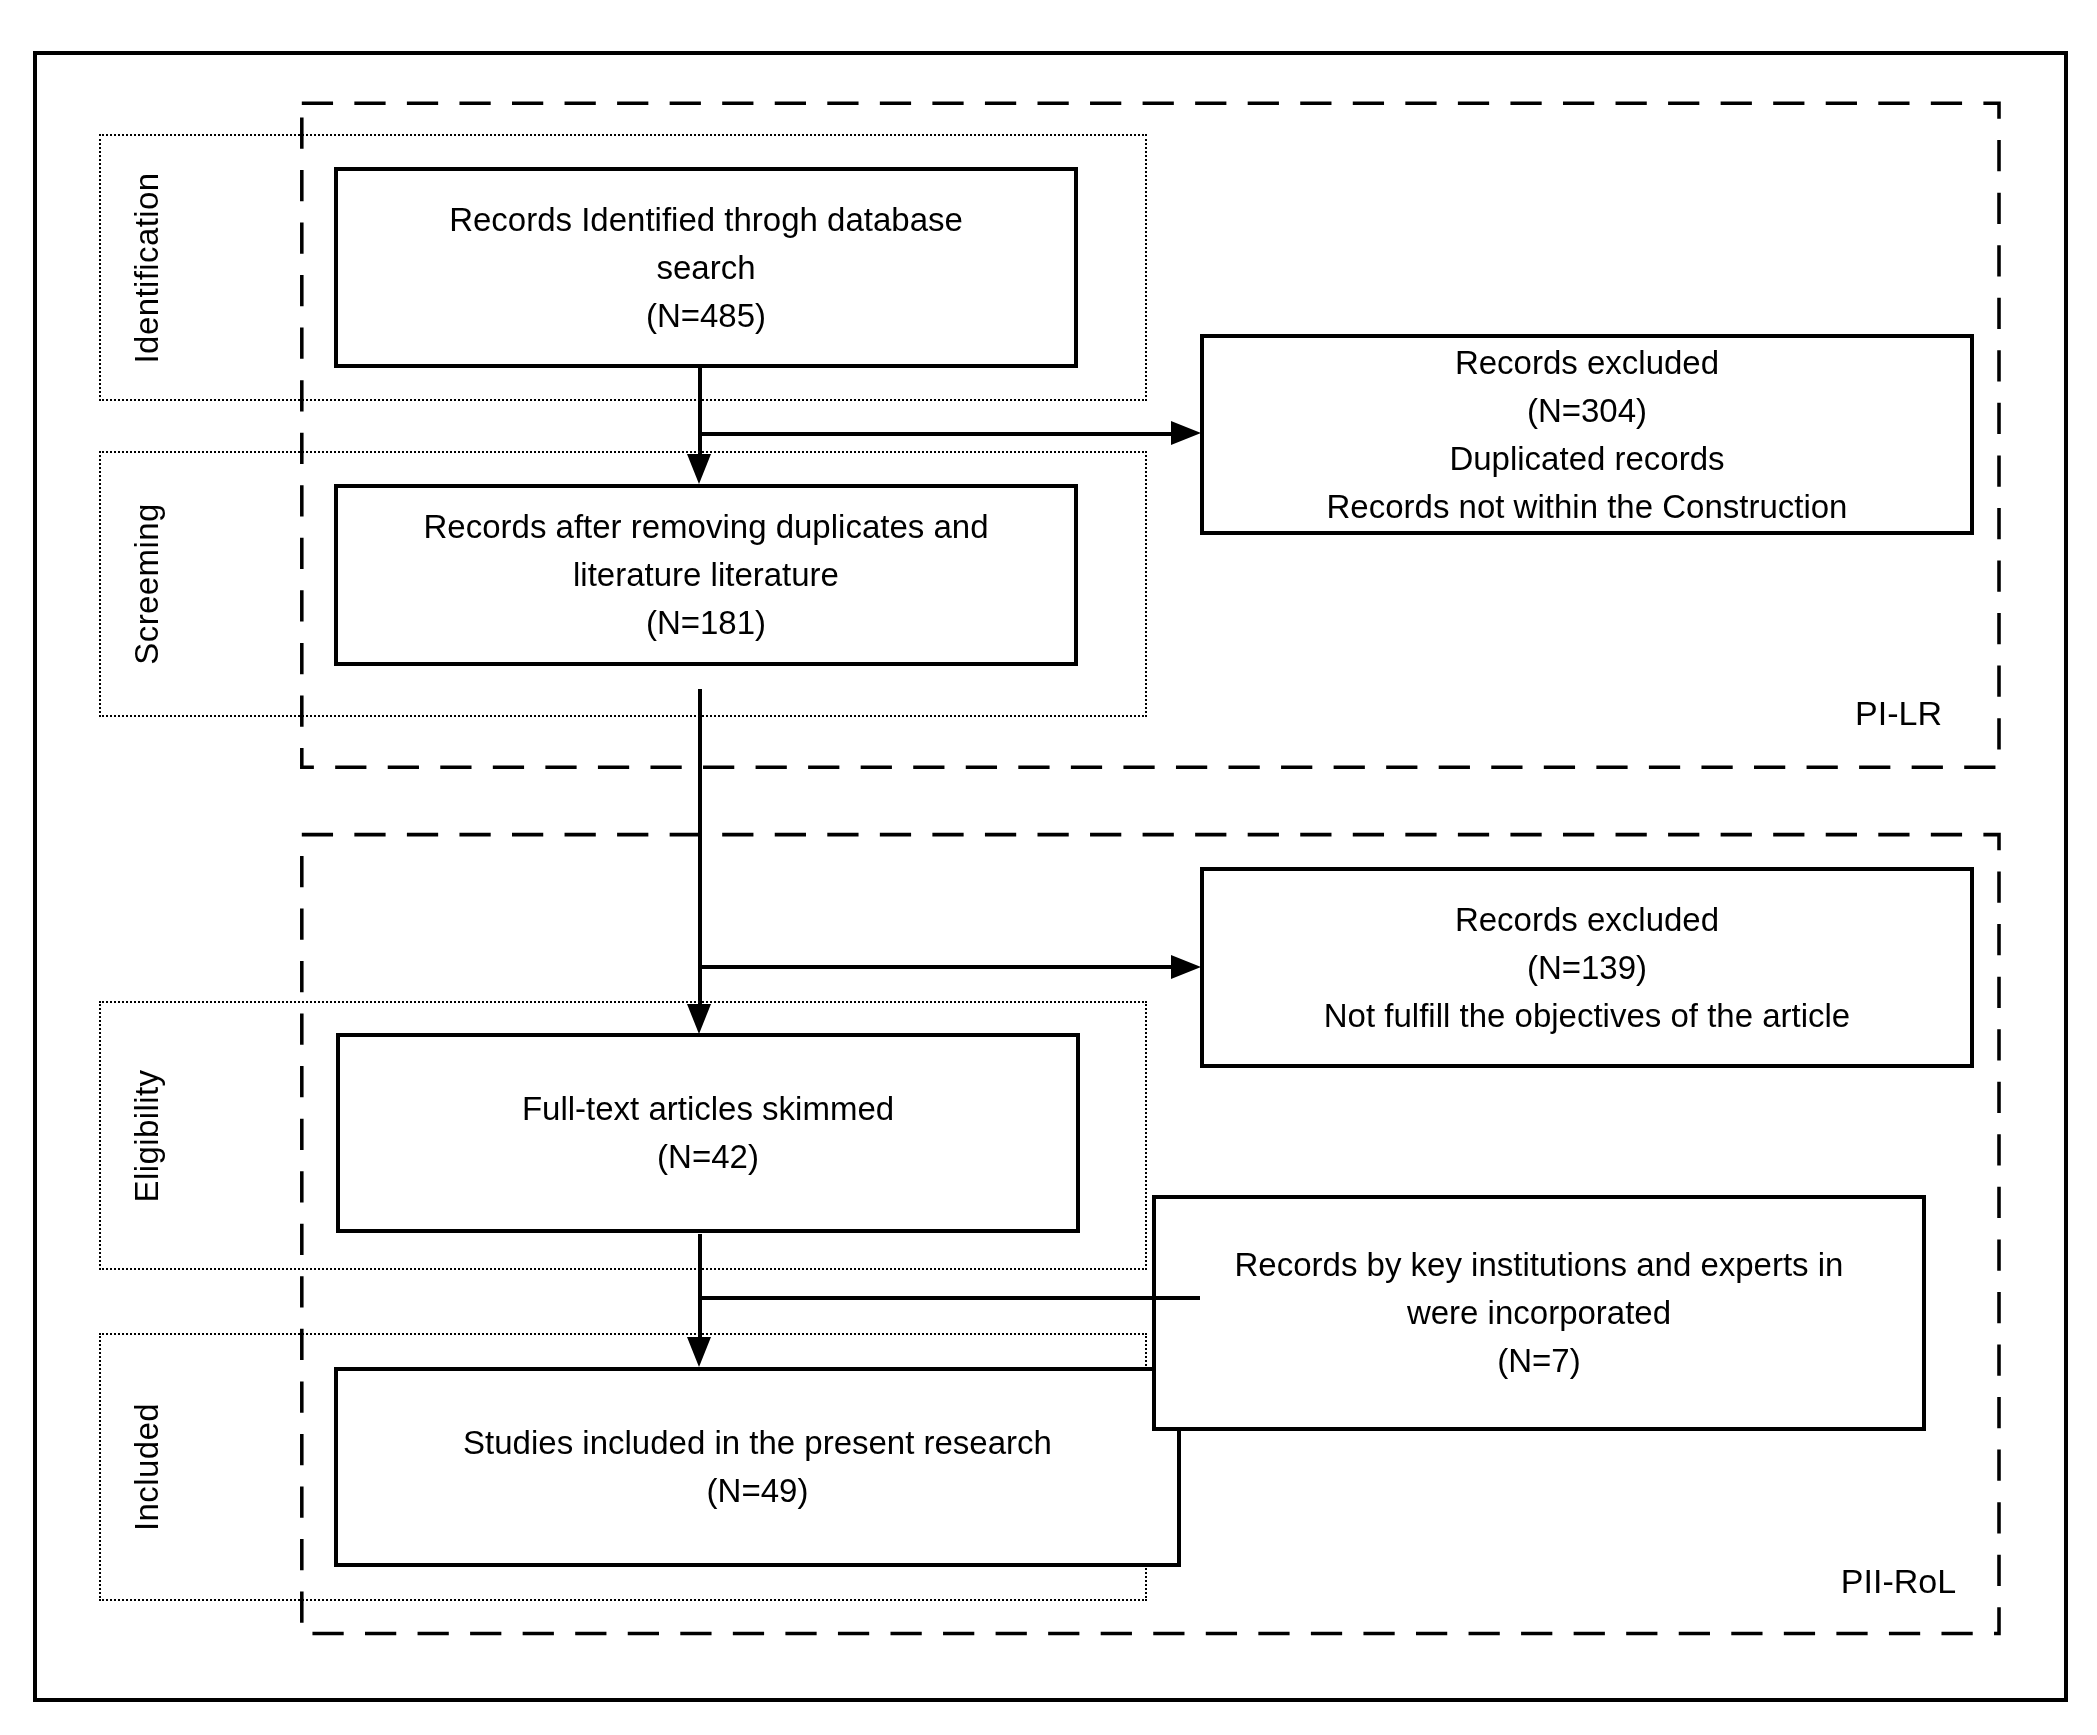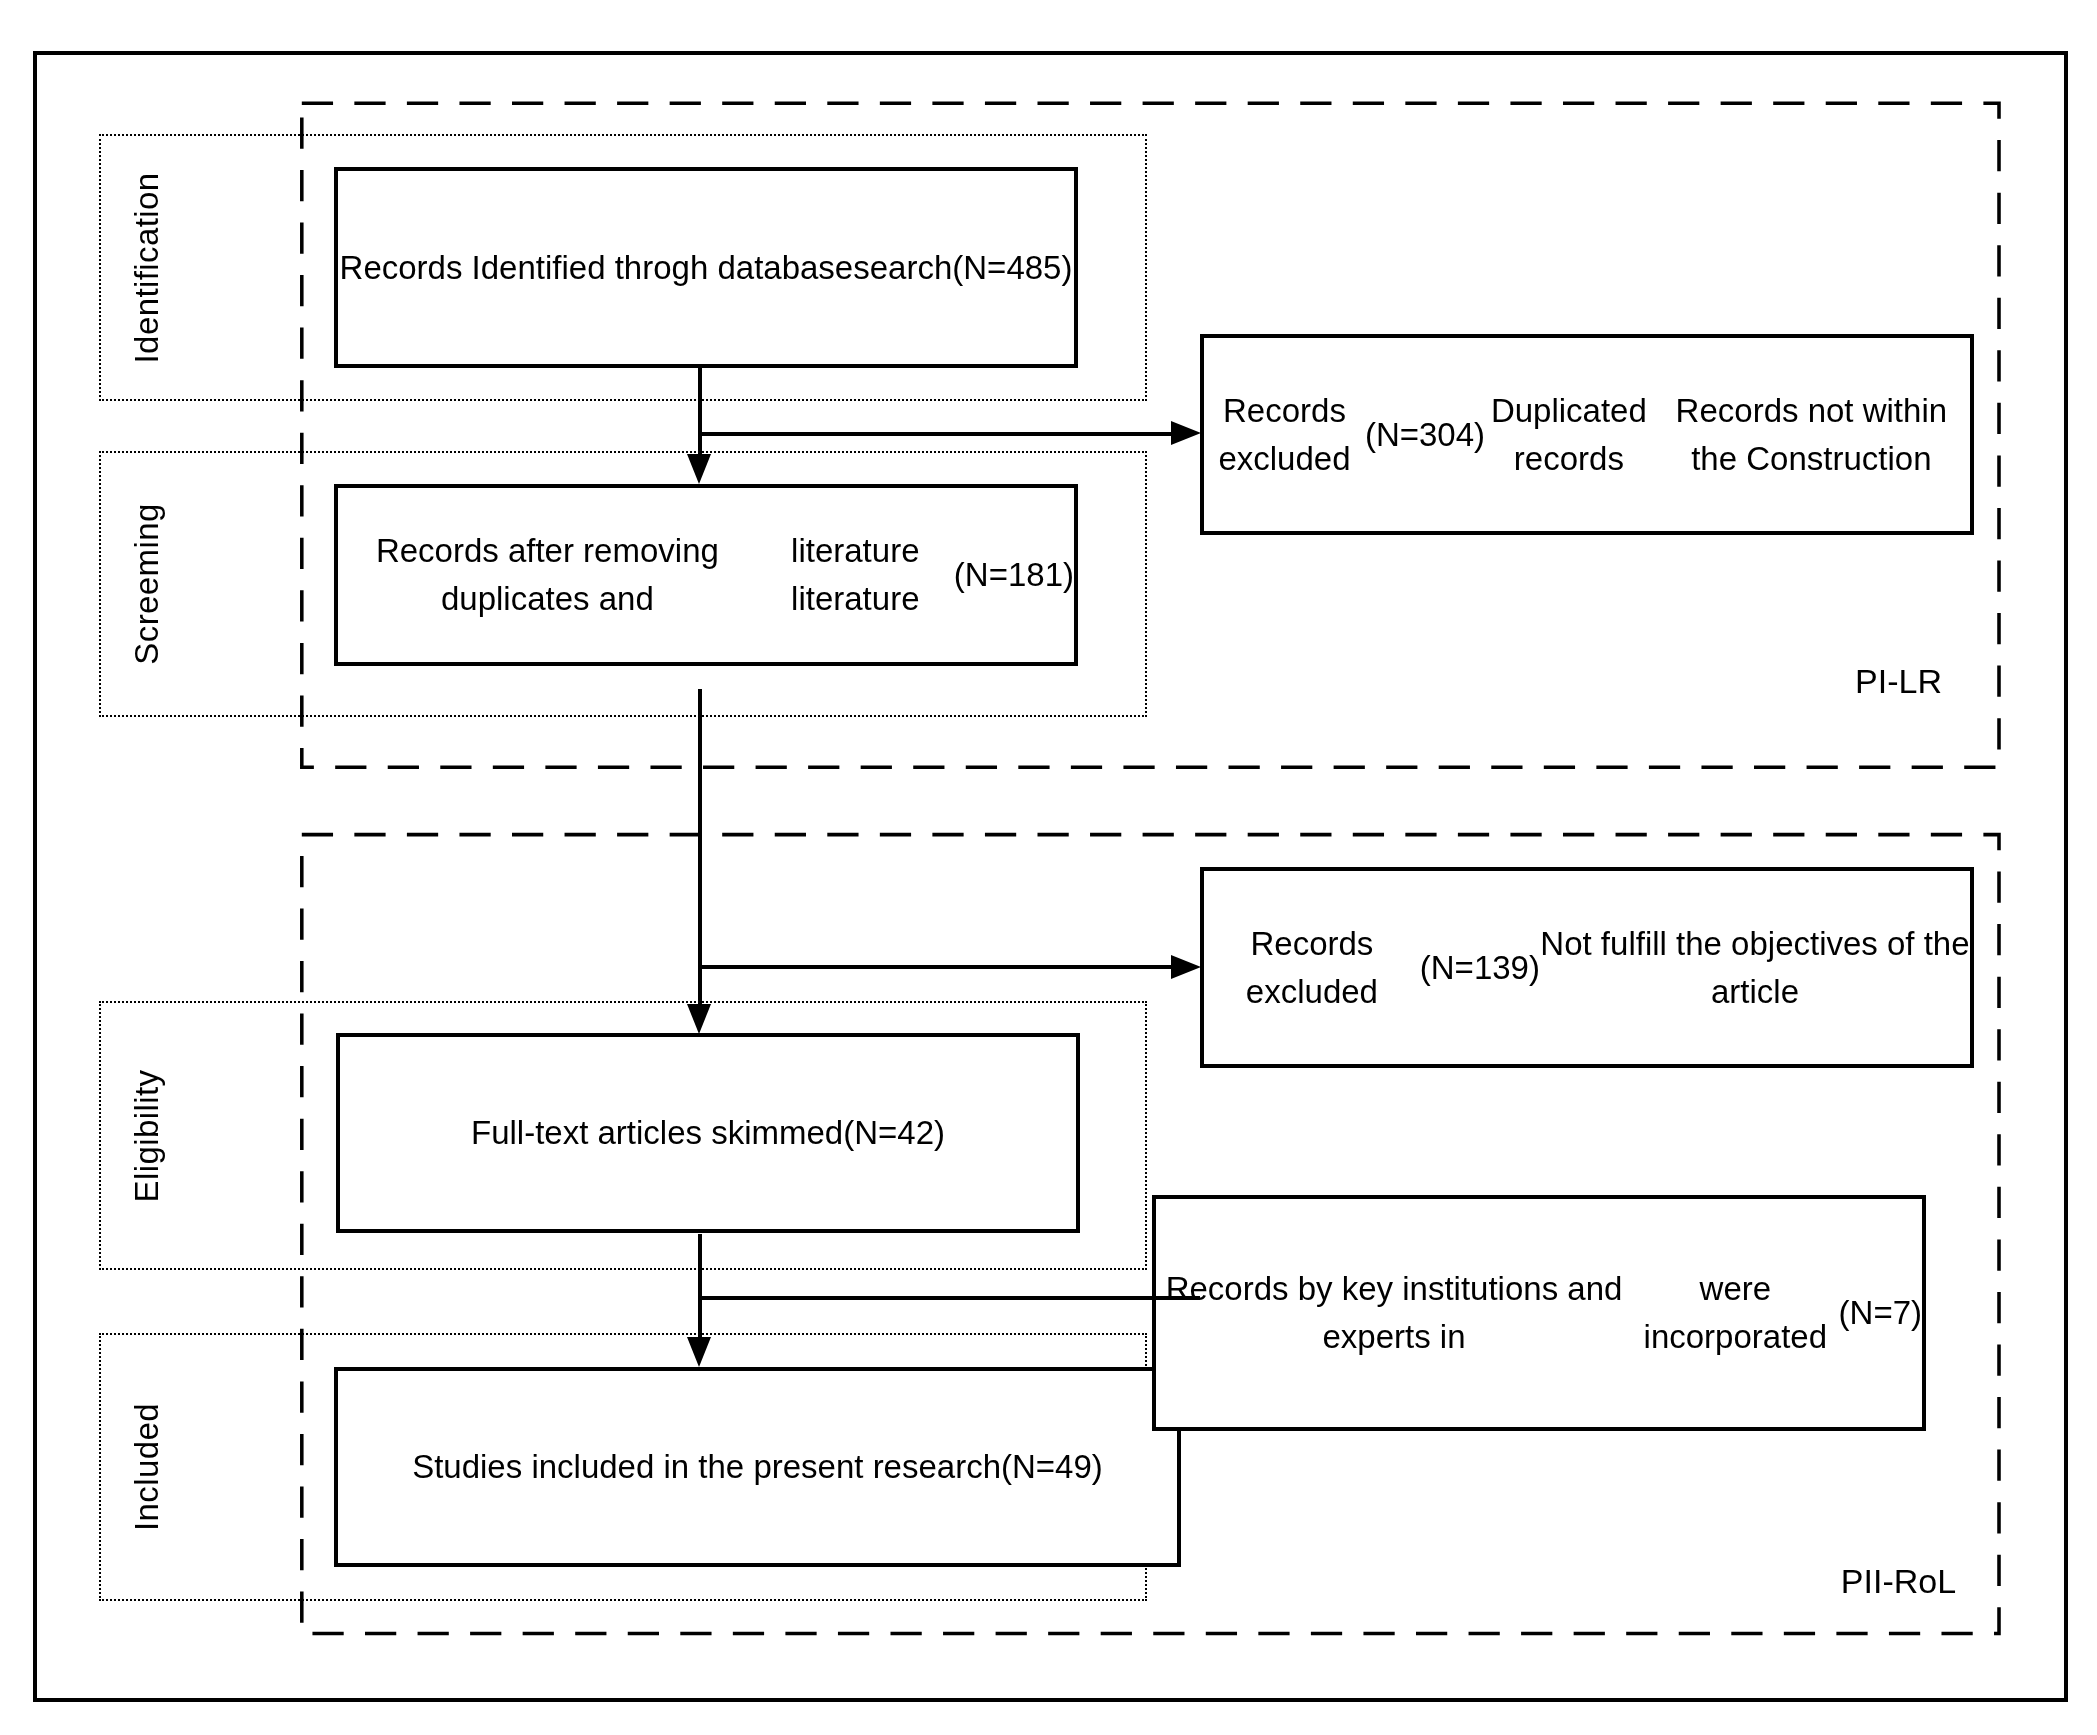--- a/index.html
+++ b/index.html
@@ -48,21 +48,21 @@
     white-space: nowrap;
     font-size: 33px;
     letter-spacing: 0.4px;
   }
   .box {
     position: absolute;
     border: 4.3px solid #000000;
     box-sizing: border-box;
     background: #ffffff;
     display: flex;
-    flex-direction: row;
+    flex-direction: column;
     align-items: center;
     justify-content: center;
     text-align: center;
     font-size: 33px;
     line-height: 48px;
   }
   .line {
     position: absolute;
     background: #000000;
   }
@@ -170,17 +170,17 @@
 
   <div class="line" style="left:698px;top:689px;width:3.6px;height:319px"></div>
   <div class="arr-down" style="left:687px;top:1004px"></div>
   <div class="line" style="left:698px;top:965px;width:477px;height:3.6px"></div>
   <div class="arr-right" style="left:1171px;top:955px"></div>
 
   <div class="line" style="left:698px;top:1234px;width:3.6px;height:107px"></div>
   <div class="arr-down" style="left:687px;top:1337px"></div>
   <div class="line" style="left:698px;top:1296px;width:502px;height:3.6px"></div>
 
-  <div class="phase-label" style="left:1799px;top:659px">PI-LR</div>
+  <div class="phase-label" style="left:1799px;top:691px">PI-LR</div>
   <div class="phase-label" style="left:1799px;top:1559px">PII-RoL</div>
 
 </div>
 
 
 </body></html>

